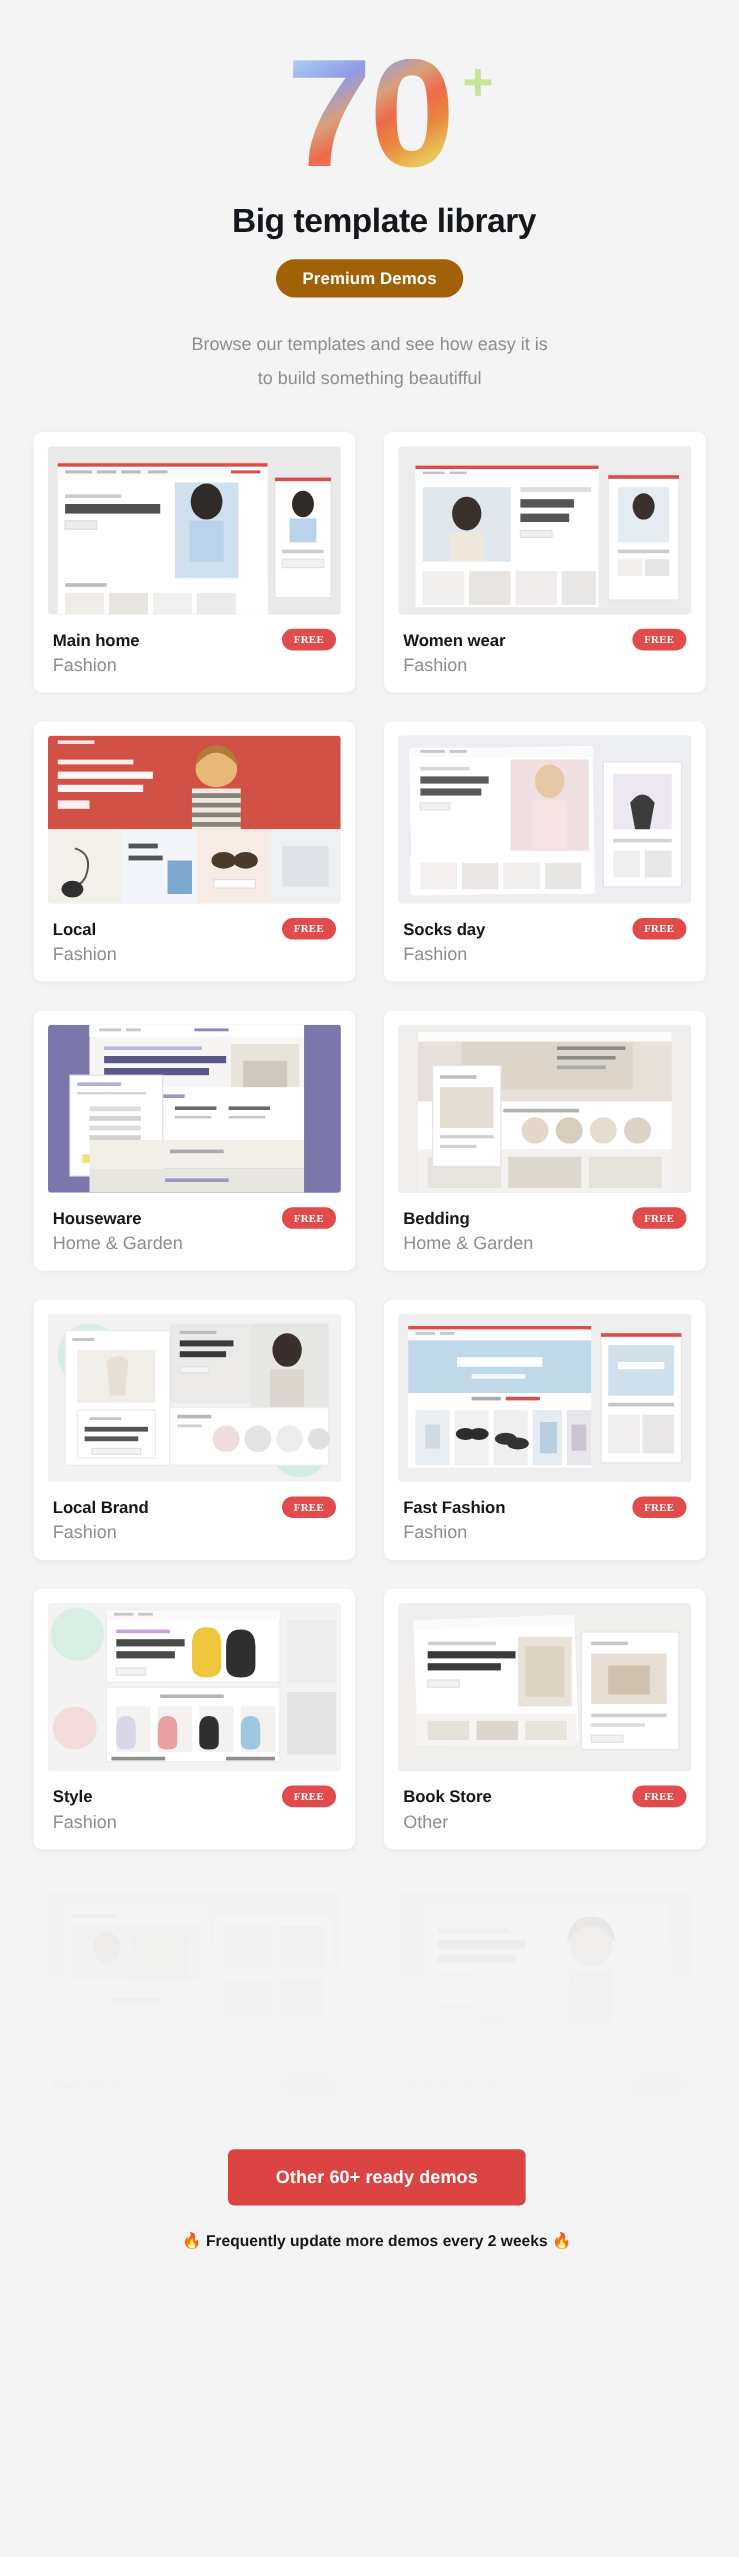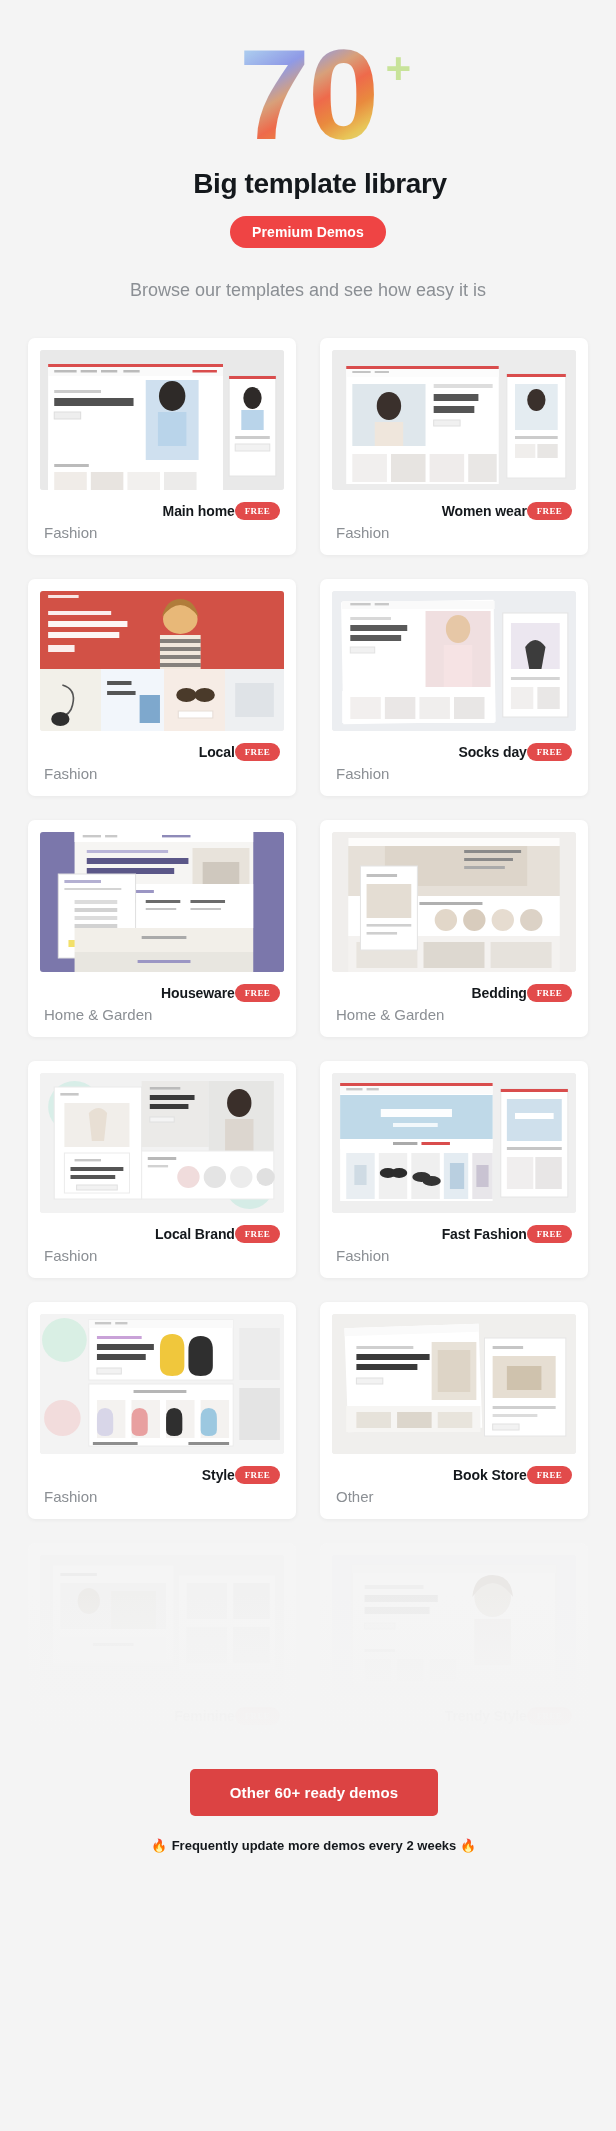--- a/index.html
+++ b/index.html
@@ -49,32 +49,32 @@
     font-weight: 700;
     color: #14181c;
     letter-spacing: -0.4px;
     margin-top: 6px;
     margin-left: 24px;
   }
 
   .badge-premium {
     display: inline-block;
     margin-top: 16px;
-    background: #ef4444;
+    background: #a16207;
     color: #ffffff;
     font-size: 14px;
     font-weight: 700;
     padding: 8px 22px;
     border-radius: 20px;
     letter-spacing: 0.1px;
   }
 
   .hero-desc {
     margin-top: 26px;
-    font-size: 18px;
+    font-size: 15px;
     line-height: 1.85;
     color: #8b8f94;
     font-weight: 400;
   }
 
   
   .demo-grid {
     margin: 30px auto 0;
     width: 560px;
     display: grid;
@@ -101,21 +101,21 @@
     background: #ededed;
   }
   .thumb svg { display: block; width: 100%; height: 100%; }
 
   .card-meta {
     padding: 12px 4px 14px;
   }
   .card-row1 {
     display: flex;
     align-items: center;
-    justify-content: flex-end;
+    justify-content: space-between;
   }
   .card-title {
     font-size: 14px;
     font-weight: 700;
     color: #14181c;
     letter-spacing: -0.1px;
   }
   .card-cat {
     font-size: 15px;
     color: #8b8f94;
@@ -174,20 +174,21 @@
 <div class="page">
 
   <div class="hero">
     <div class="big-number">
       <span>70</span><span class="plus-sign">+</span>
     </div>
     <div class="hero-title">Big template library</div>
     <div class="badge-premium">Premium Demos</div>
     <div class="hero-desc">
       <div>Browse our templates and see how easy it is</div>
+      <div>to build something beautifful</div>
     </div>
   </div>
 
   <div class="demo-grid" id="demo-grid">
     <div class="demo-card">
         <div class="thumb">
           <svg viewBox="0 0 240 140" preserveAspectRatio="none">
      <rect width="240" height="140" fill="#e9e9e9"></rect>
      <rect x="8" y="14" width="172" height="126" fill="#fff"></rect>
      <rect x="8" y="14" width="172" height="3" fill="#d94d4d"></rect>

